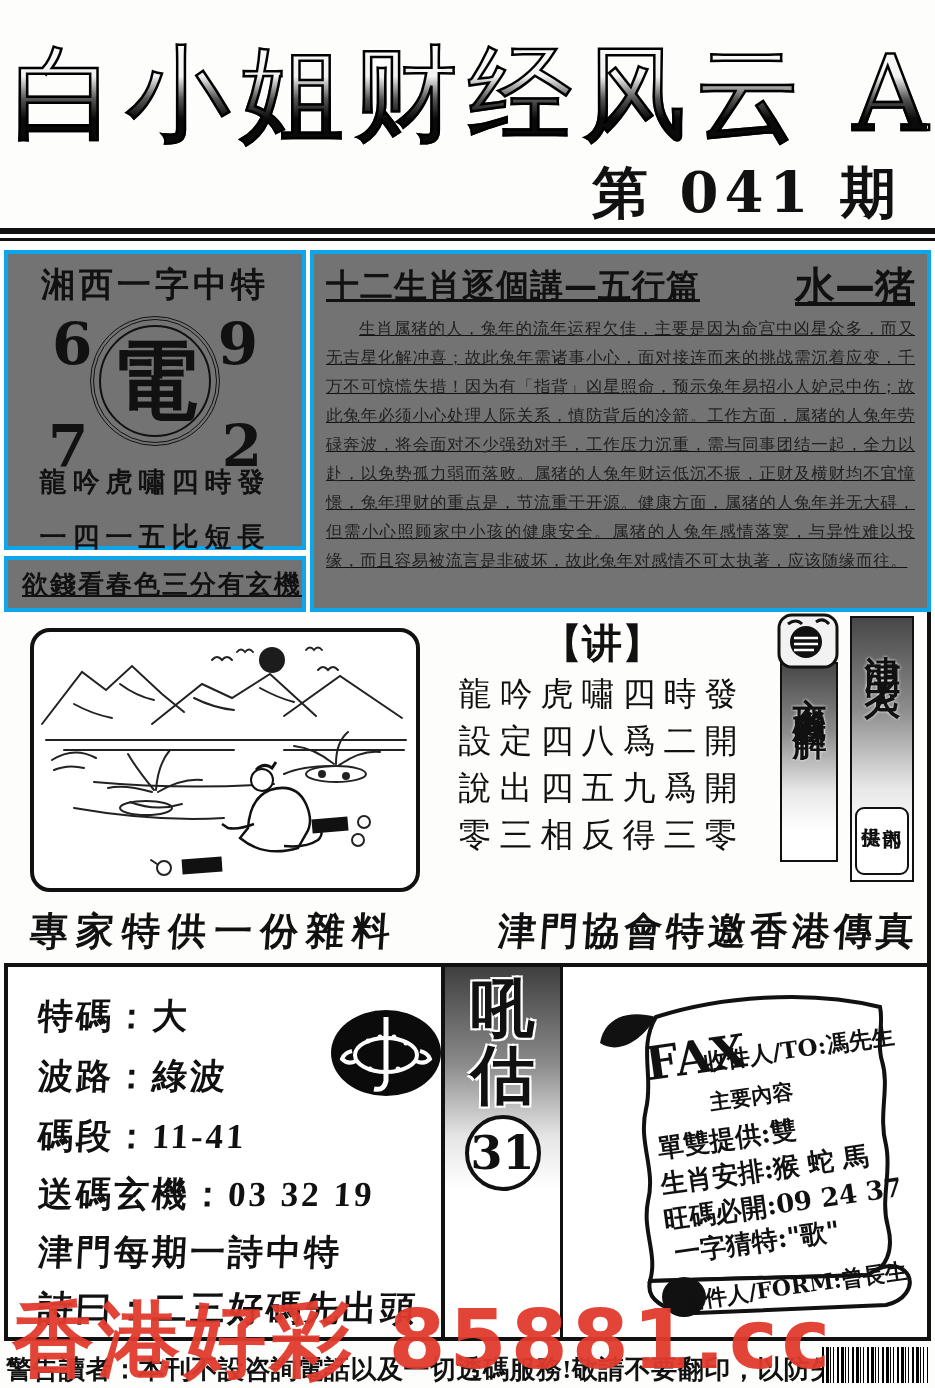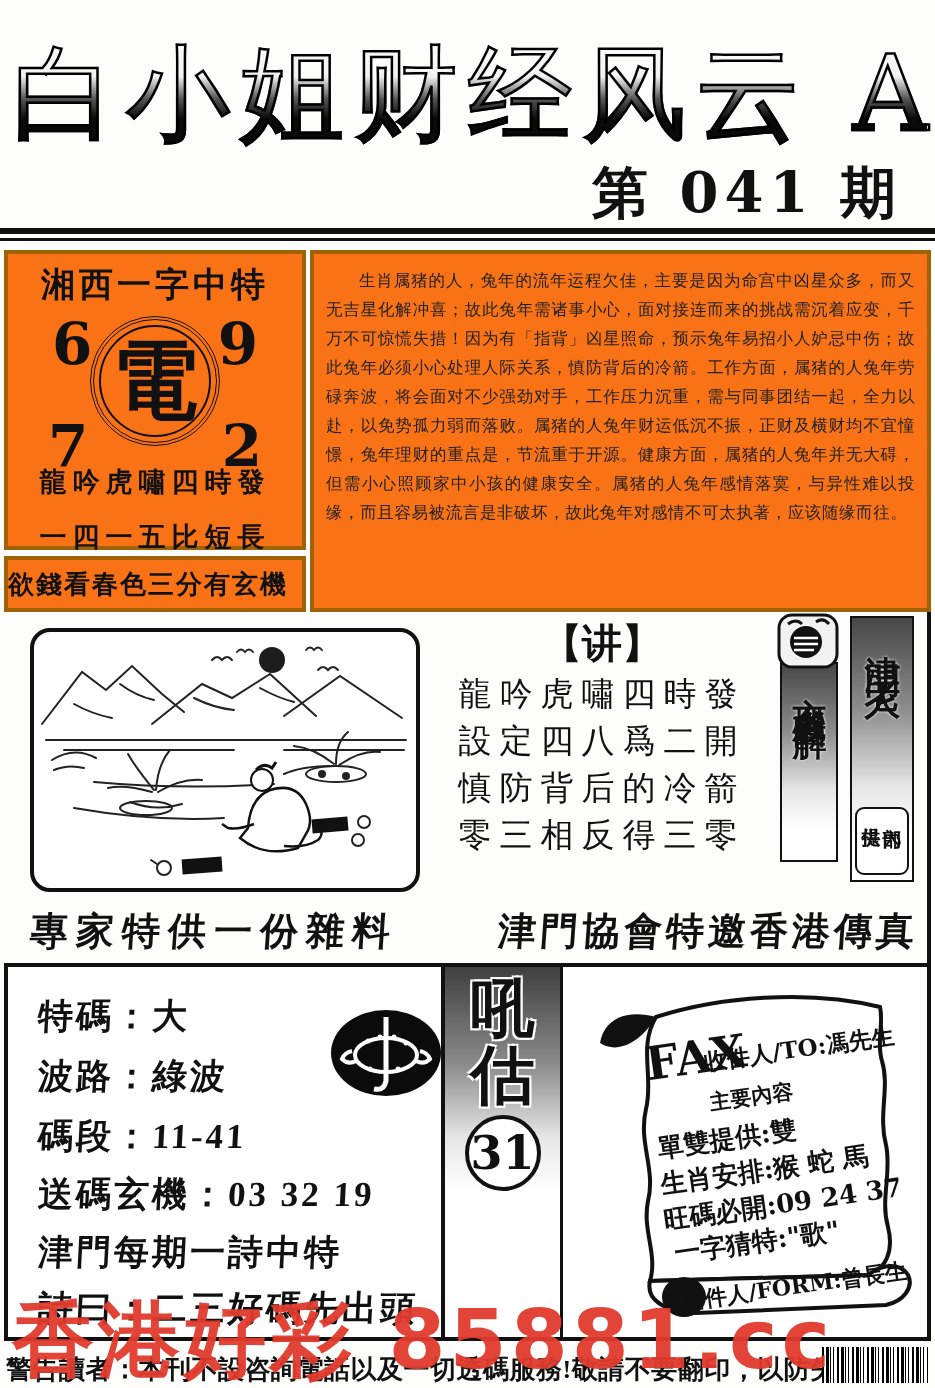--- a/index.html
+++ b/index.html
@@ -24,35 +24,35 @@
     }
   }
   .issue-no {
     right:33px; top:156px; font-size:56px; font-weight:900;
     font-family:"DejaVu Serif",serif; letter-spacing:6px;
   }
   .header-rule { left:0; top:228px; width:935px; height:13px;
     border-top:6px solid #111; border-bottom:3px solid #111; }
 
   
-  .box { border:4px solid #a16207; background:#f97316; }
+  .box { border:4px solid #0ea5e9; background:#737373;text-decoration:underline; }
   .xiangxi-box { left:4px; top:250px; width:302px; height:300px; }
   .xiangxi-title { left:0; top:8px; width:100%; text-align:center;
     font-size:34px; font-weight:900; letter-spacing:4px; }
   .corner-num { font-size:58px; font-weight:700; font-family:"DejaVu Serif",serif; }
   .ornate-circle { left:82px; top:62px; width:130px; height:130px;
     border:4px double #111; border-radius:50%;
     display:flex; align-items:center; justify-content:center; }
   .ornate-inner { width:112px; height:112px; border:2px solid #111; border-radius:50%;
     display:flex; align-items:center; justify-content:center; }
   .center-char { font-size:86px; font-weight:700; line-height:1; }
   .xiangxi-poem { left:0; width:100%; text-align:center;
     font-size:27px; font-weight:800; letter-spacing:6px; }
   .yuqian-box { left:4px; top:556px; width:302px; height:56px;
-    display:flex; align-items:center; justify-content:flex-start; }
+    display:flex; align-items:center; justify-content:flex-end; }
   .yuqian-text { font-size:26px; font-weight:800; letter-spacing:2px; }
 
   .zodiac-box { left:310px; top:250px; width:621px; height:362px; padding:8px 12px; }
   .zodiac-head { display:flex; justify-content:space-between; align-items:center; height:48px; }
   .zodiac-title { font-size:33px; font-weight:900; letter-spacing:1px;
     font-family:"DejaVu Sans","Liberation Sans",sans-serif; }
   .zodiac-element { font-size:40px; font-weight:900;
     font-family:"DejaVu Sans","Liberation Sans",sans-serif; }
   .zodiac-body { margin-top:4px; font-size:16.5px; line-height:29px;
     text-align:justify; letter-spacing:0.6px; text-indent:2em; color:#222; }
@@ -141,20 +141,24 @@
   </div>
   <div class="abs xiangxi-poem" style="top:210px;">龍吟虎嘯四時發</div>
   <div class="abs xiangxi-poem" style="top:265px;">一四一五比短長</div>
 </div>
 
 <div class="abs box yuqian-box">
   <span class="yuqian-text">欲錢看春色三分有玄機</span>
 </div>
 
 <div class="abs box zodiac-box">
+  <div class="zodiac-head">
+    <span class="zodiac-title">十二生肖逐個講—五行篇</span>
+    <span class="zodiac-element">水—猪</span>
+  </div>
   <div class="zodiac-body">生肖属猪的人，兔年的流年运程欠佳，主要是因为命宫中凶星众多，而又无吉星化解冲喜；故此兔年需诸事小心，面对接连而来的挑战需沉着应变，千万不可惊慌失措！因为有「指背」凶星照命，预示兔年易招小人妒忌中伤；故此兔年必须小心处理人际关系，慎防背后的冷箭。工作方面，属猪的人兔年劳碌奔波，将会面对不少强劲对手，工作压力沉重，需与同事团结一起，全力以赴，以免势孤力弱而落败。属猪的人兔年财运低沉不振，正财及横财均不宜憧憬，兔年理财的重点是，节流重于开源。健康方面，属猪的人兔年并无大碍，但需小心照顾家中小孩的健康安全。属猪的人兔年感情落寞，与异性难以投缘，而且容易被流言是非破坏，故此兔年对感情不可太执著，应该随缘而往。</div>
 </div>
 
 <div class="abs scene-box">
   <svg width="382" height="256" viewBox="0 0 382 256">
 
     <path class="ln" d="M8,92 L48,40 L72,58 L98,34 L128,62 L150,80"></path>
     <path class="ln" d="M40,72 q18,10 38,14 M86,52 q16,12 34,16"></path>
     <path class="ln" d="M118,92 L168,52 L198,66 L236,42 L282,84"></path>
     <path class="ln" d="M160,66 q20,10 40,12 M226,56 q18,10 34,14"></path>
@@ -200,21 +204,21 @@
       <circle cx="330" cy="190" r="6"></circle>
         <circle cx="324" cy="208" r="6"></circle>
     </g>
   </svg>
 </div>
 
 <div class="abs jiang-sec">
   <div class="jiang-title">【讲】</div>
   <div class="jiang-line">龍吟虎嘯四時發</div>
   <div class="jiang-line">設定四八爲二開</div>
-  <div class="jiang-line">慎防背后的冷箭</div>
+  <div class="jiang-line">說出四五九爲開</div>
   <div class="jiang-line">零三相反得三零</div>
 </div>
 
 <svg class="abs seal-icon" viewBox="0 0 64 58">
   <rect x="3" y="3" width="58" height="52" rx="13" fill="#f2f2f2" stroke="#111" stroke-width="3"></rect>
   <circle cx="30" cy="30" r="16" fill="#111"></circle>
   <path d="M18,26 h24 M18,32 h24 M18,38 h20" stroke="#fff" stroke-width="2.5" fill="none"></path>
   <path d="M12,12 q8,-6 14,0 M40,10 q7,-5 13,2" stroke="#111" stroke-width="3" fill="none"></path>
 </svg>
 

